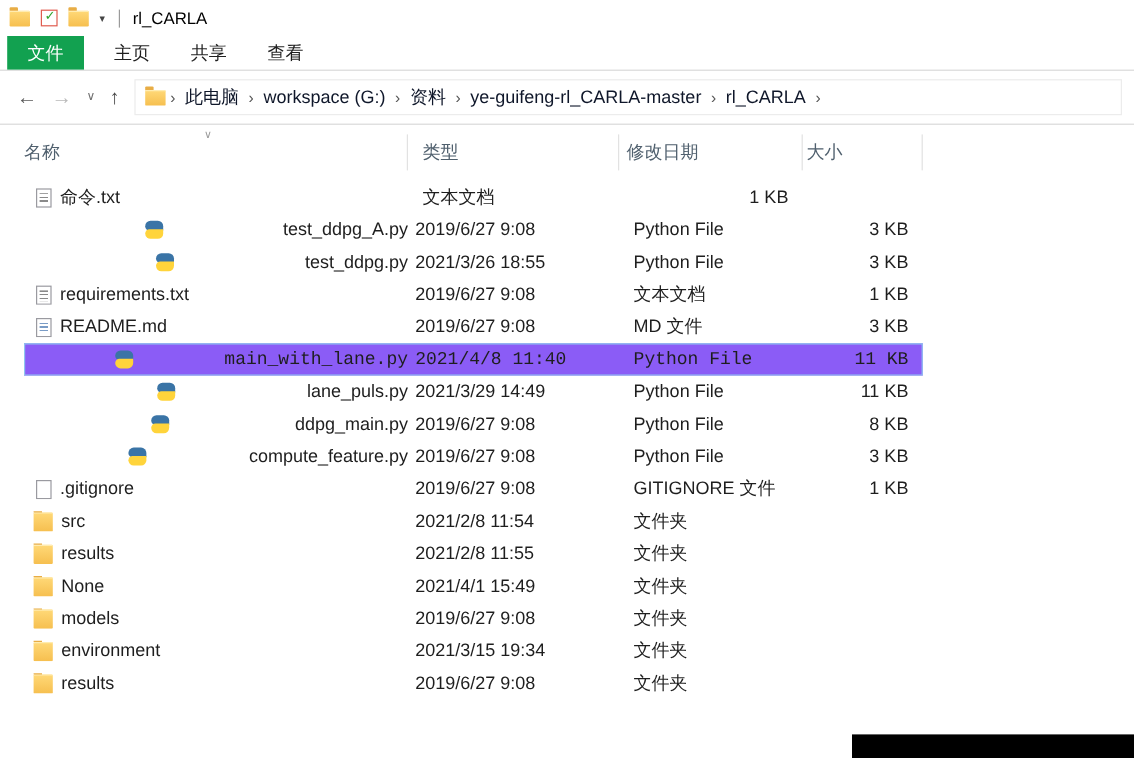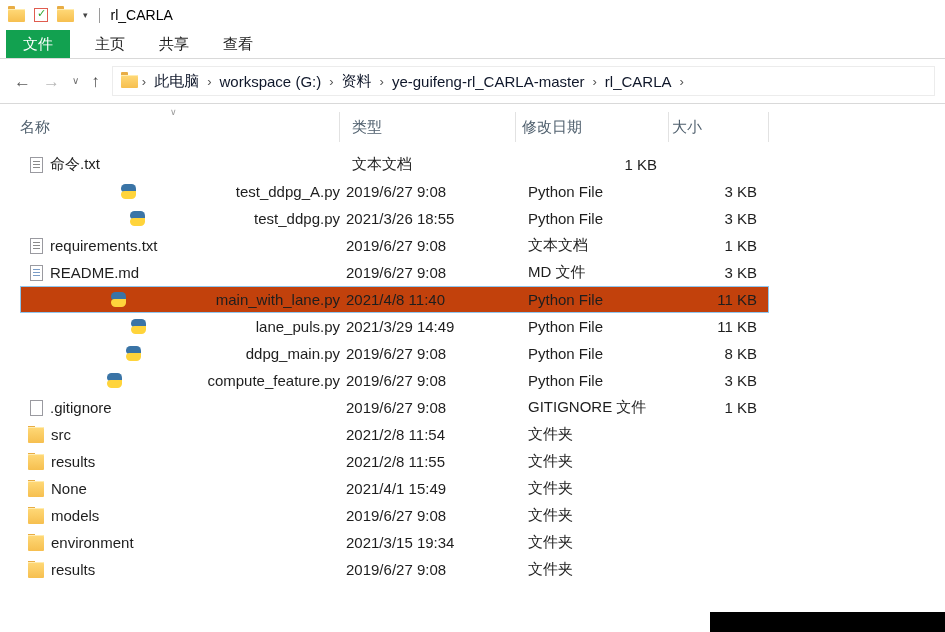--- a/index.html
+++ b/index.html
@@ -54,21 +54,21 @@
   .list-header { display:grid; grid-template-columns:320px 176px 153px 100px; height:30px;
     align-items:center; font-size:15px; color:#50606e; margin-bottom:9px; }
   .list-header .col { height:100%; display:flex; align-items:center; border-right:1px solid #e2e2e2; position:relative; }
   .col-date { padding-left:6px; }
   .col-type { padding-left:12px; }
   .col-size { padding-left:3px; }
   .sort-caret { position:absolute; left:150px; top:-5px; font-size:9px; color:#9a9a9a; }
 
   .rows { width:749px; }
   .row { display:grid; grid-template-columns:320px 176px 153px 100px; height:27px; align-items:center; font-size:15px; }
-  .row.selected { background:#c2410c; box-shadow:inset 0 0 0 1px #8fc6ef; }
+  .row.selected { background:#8b5cf6; box-shadow:inset 0 0 0 1px #8fc6ef;font-family:Liberation Mono, monospace; }
   .cell-name { display:flex; align-items:center; gap:7px; padding-left:8px; overflow:hidden; white-space:nowrap; }
   .cell-date { padding-left:6px; }
   .cell-type { padding-left:12px; }
   .cell-size { text-align:right; padding-right:12px; }
 
   .black-box { position:absolute; right:0; bottom:0; width:235px; height:20px; background:#000; }
 </style>
 </head>
 <body>
 

